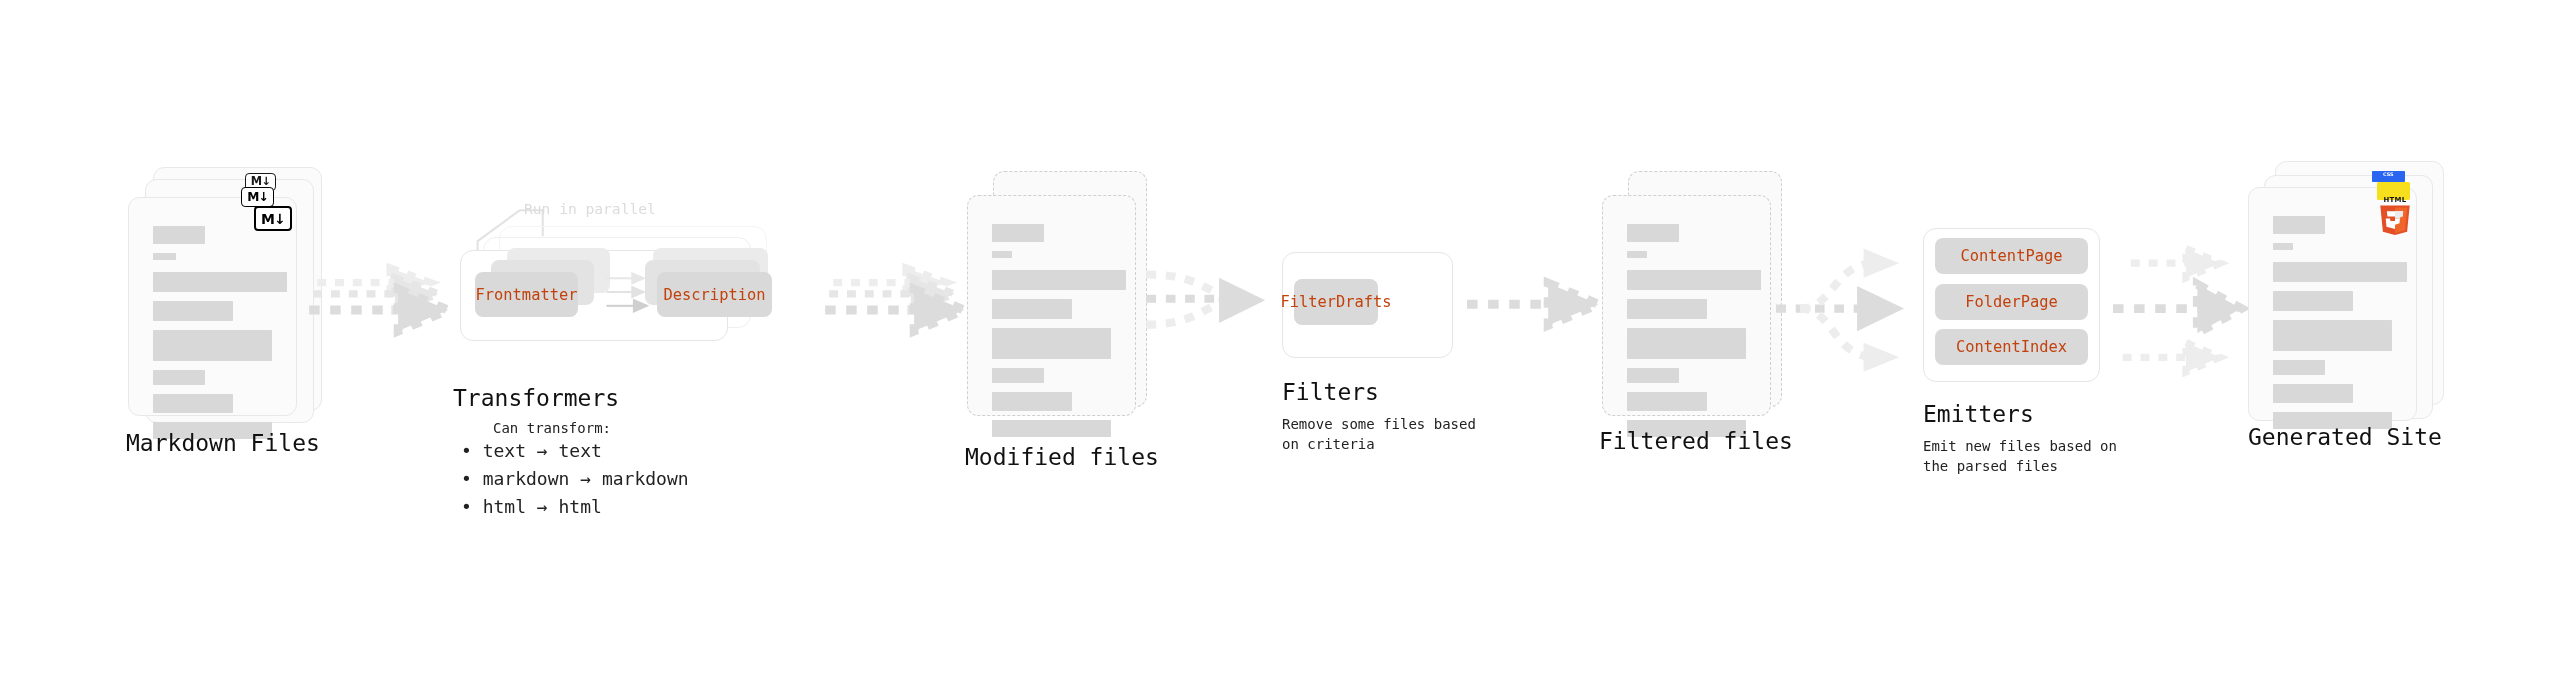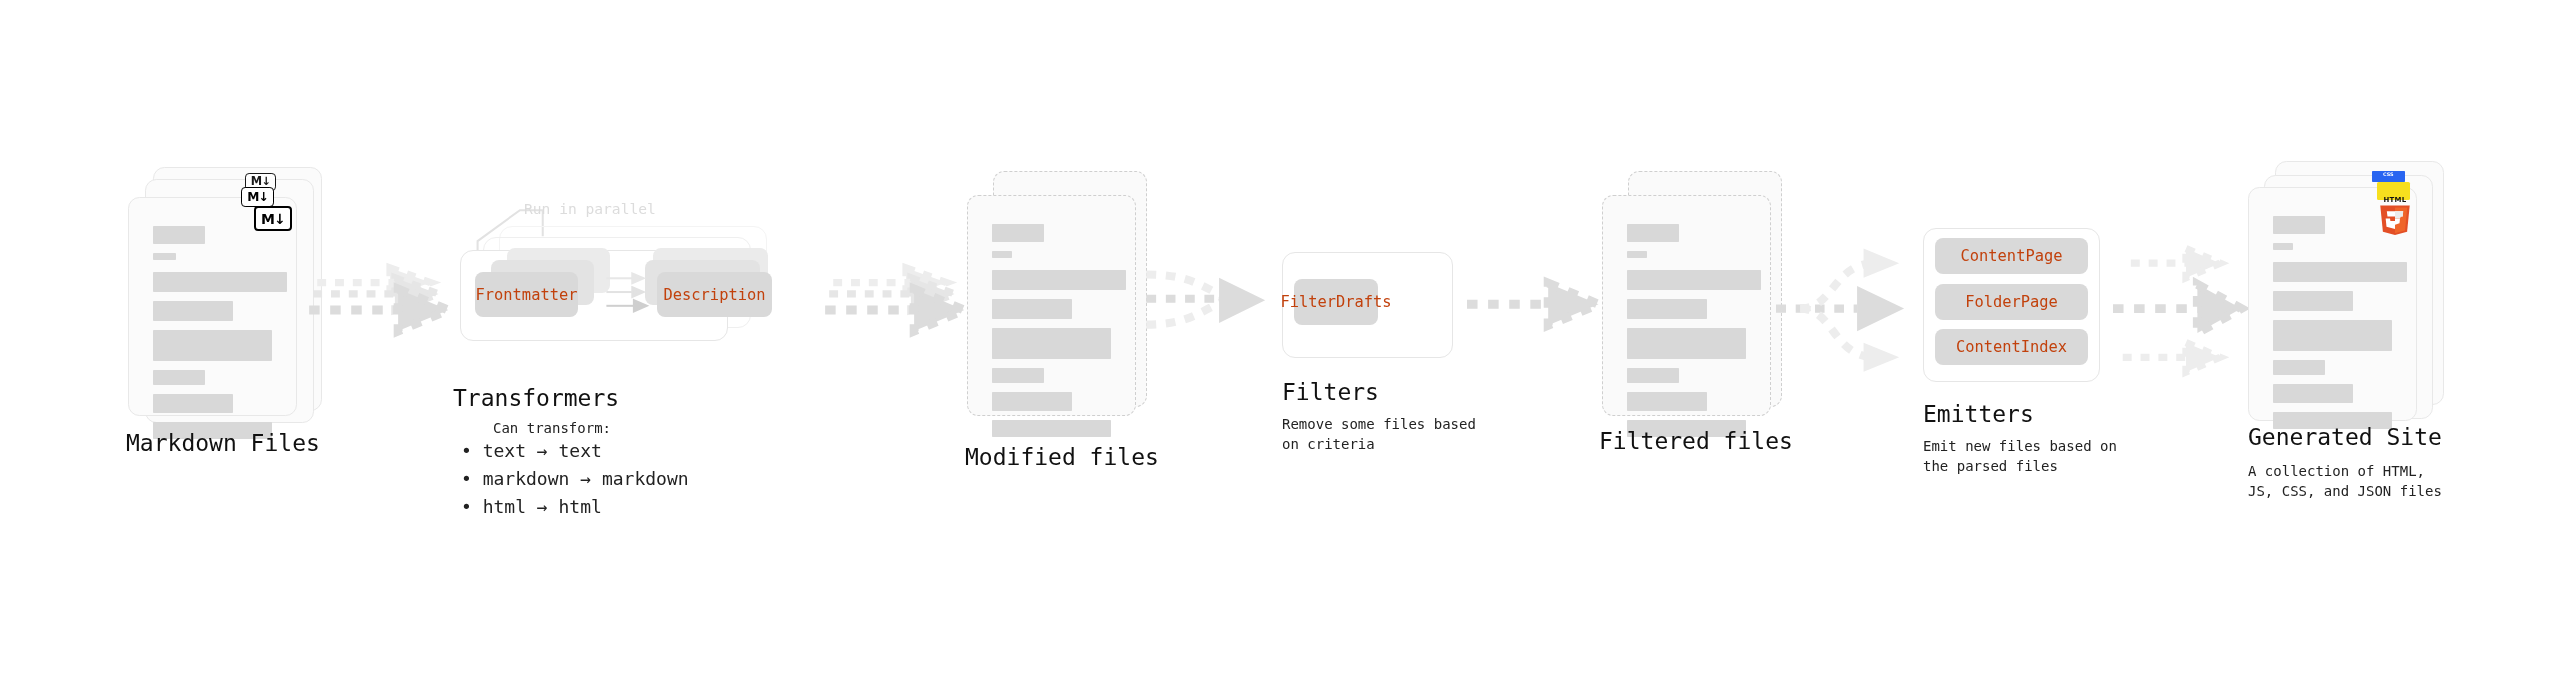--- a/index.html
+++ b/index.html
@@ -317,17 +317,15 @@
     <svg class="html5-badge" style="left:2377px;top:194px;" viewBox="0 0 44 50">
       <text x="22" y="10" font-family="DejaVu Sans, sans-serif" font-size="8.5" font-weight="700" fill="#111" text-anchor="middle" letter-spacing="0.4">HTML</text>
       <path d="M4,14 L40,14 L36.8,46 L22,50 L7.2,46 Z" fill="#e34f26"></path>
       <path d="M22,16.5 L37,16.5 L34.3,44.6 L22,48 Z" fill="#ef652a"></path>
       <path d="M22,21 L12,21 L12.8,27.5 L22,27.5 L22,33 L16.4,33 L15.9,29.8 L10.6,29.8 L11.6,40 L22,42.8 L22,37.4 L27.5,35.8 L28.1,29.8 L22,29.8 Z
                M22,21 L32,21 L31.4,27.5 L22,27.5 Z" fill="#ffffff"></path>
       <path d="M22,21 L32,21 L31.4,27.5 L29.2,27.5 L28.1,29.8 L22,29.8 L22,27.5 Z" fill="#ebebeb"></path>
     </svg>
   </div>
   <div class="title" style="left:2248px;top:424px;">Generated Site</div>
-  <div class="sub" style="left:2248px;top:461px;">A collection of HTML,
-JS, CSS, and JSON files</div>
 
 </div>
 
 
 </body></html>

